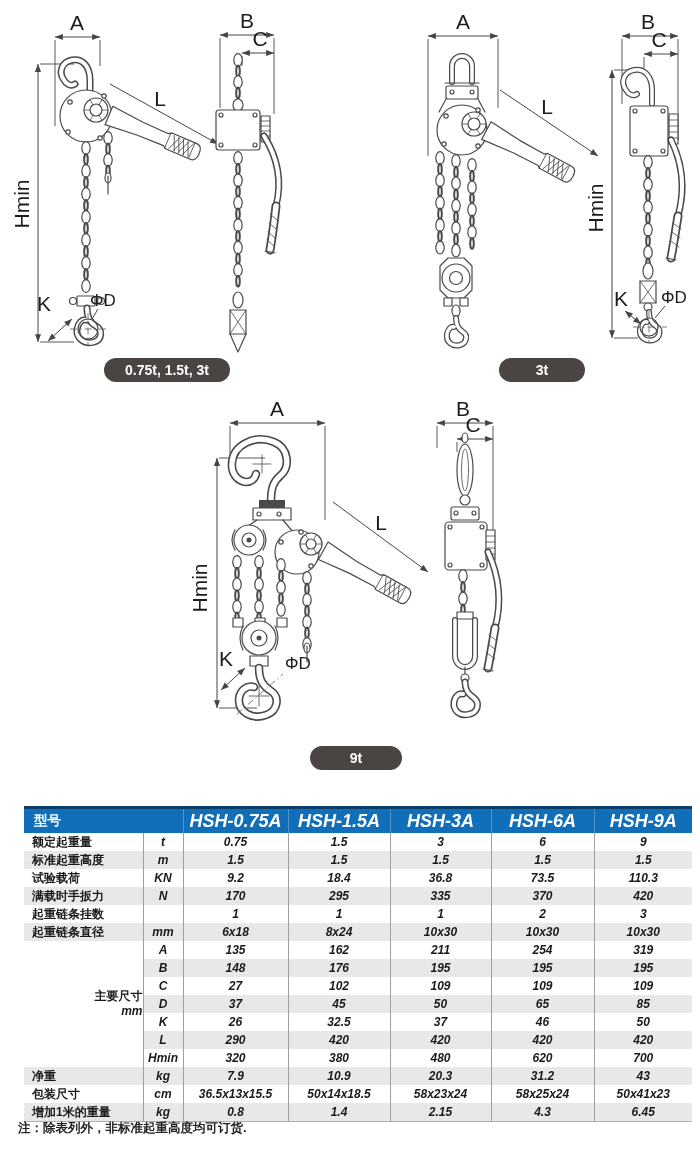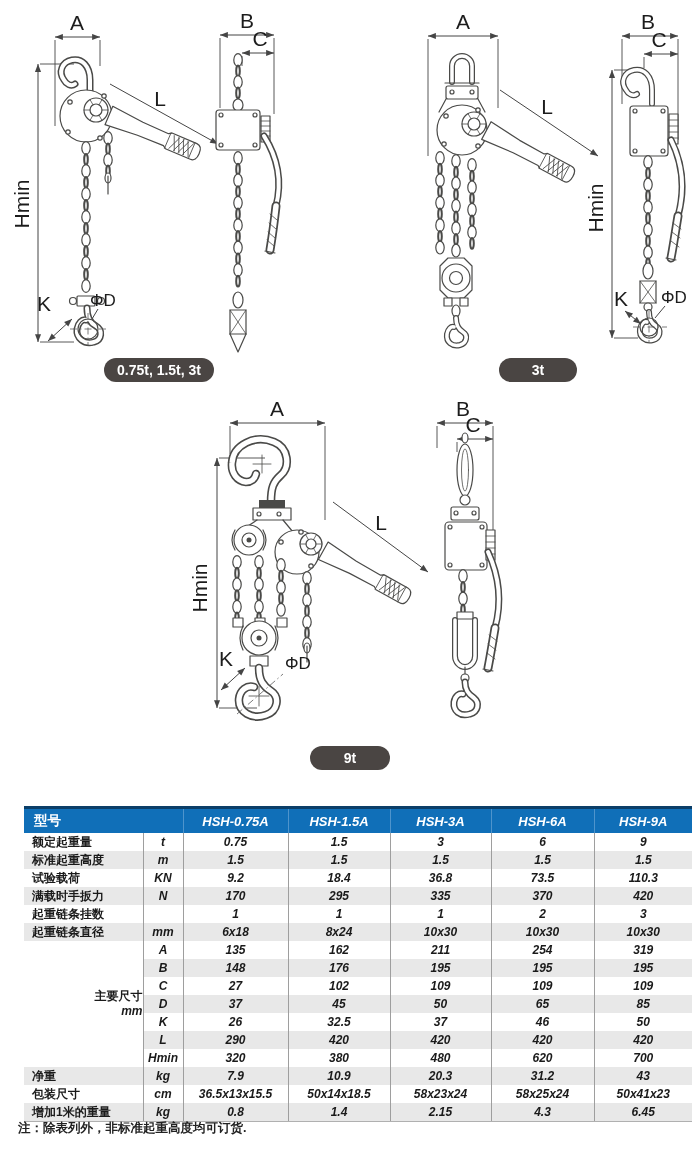--- a/index.html
+++ b/index.html
@@ -22,21 +22,21 @@
   .ti2{fill:none;stroke:#fff;stroke-width:5.3;stroke-linecap:round;}
   .tos{fill:none;stroke:#4a4a48;stroke-width:6;stroke-linecap:round;}
   .tis{fill:none;stroke:#fff;stroke-width:3.5;stroke-linecap:round;}
   .tog{fill:none;stroke:#4a4a48;stroke-width:9;stroke-linecap:round;}
   .tig{fill:none;stroke:#fff;stroke-width:5.5;stroke-linecap:round;}
   .badge{position:absolute;height:24px;background:#4a4543;border-radius:12px;color:#fff;
          font-weight:bold;font-size:14px;line-height:24px;text-align:center;}
   .spec-table{position:absolute;left:24px;top:806px;width:668px;border-collapse:collapse;
               table-layout:fixed;}
   .spec-table thead th{background:#106fb8;color:#fff;font-style:italic;font-weight:bold;
-      font-size:13px;height:24px;border-top:3px solid #0b3e68;padding:0;}
+      font-size:18px;height:24px;border-top:3px solid #0b3e68;padding:0;}
   .spec-table thead th.hlbl{text-align:left;padding-left:10px;font-style:normal;font-size:13.5px;}
   .spec-table thead th.m{border-left:1px solid #4e94cc;}
   .spec-table td{font-size:12px;height:18px;line-height:18px;padding:0;text-align:center;
       font-style:italic;font-weight:bold;color:#1a1a1a;white-space:nowrap;overflow:hidden;}
   .spec-table td.l{text-align:left;padding-left:8px;font-style:normal;}
   .spec-table td.u,.spec-table td.v{border-left:1px solid #9e9e9e;}
   .spec-table tbody tr:nth-child(even){background:#e8e8e8;}
   .spec-table tbody tr:nth-child(odd){background:#fff;}
   .spec-table tbody tr:last-child td{border-bottom:1px solid #b0b0b0;}
   .spec-table td.dims{background:#fff;font-style:normal;text-align:right;line-height:15px;
@@ -586,23 +586,23 @@
       </g>
       <line class="ln" x1="280" y1="277" x2="280" y2="284"></line>
       <circle class="fw" cx="280" cy="288" r="4"></circle>
       <g>
         <use href="#hk8" class="to"></use>
           <use href="#hk8" class="ti"></use>
       </g>
     </g>
   </svg>
 
-  <div class="badge" style="left:104px;top:358px;width:110px">0.75t, 1.5t, 3t</div>
-  <div class="badge" style="left:499px;top:358px;width:78px">3t</div>
-  <div class="badge" style="left:310px;top:746px;width:80px">9t</div>
+  <div class="badge" style="left:104px;top:358px;width:126px">0.75t, 1.5t, 3t</div>
+  <div class="badge" style="left:499px;top:358px;width:86px">3t</div>
+  <div class="badge" style="left:310px;top:746px;width:92px">9t</div>
 
   <table class="spec-table">
     <colgroup>
       <col style="width:119px">
         <col style="width:40px">
         <col style="width:105px">
       <col style="width:102px">
         <col style="width:101px">
         <col style="width:103px">
         <col style="width:98px">

